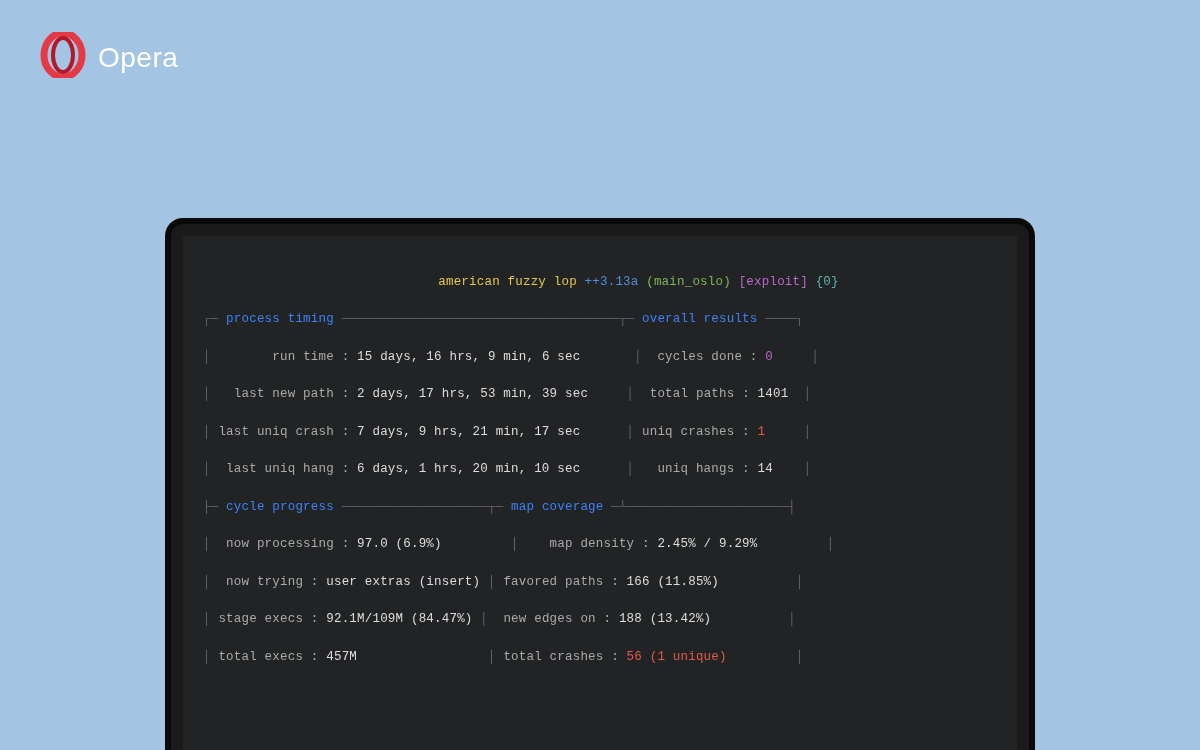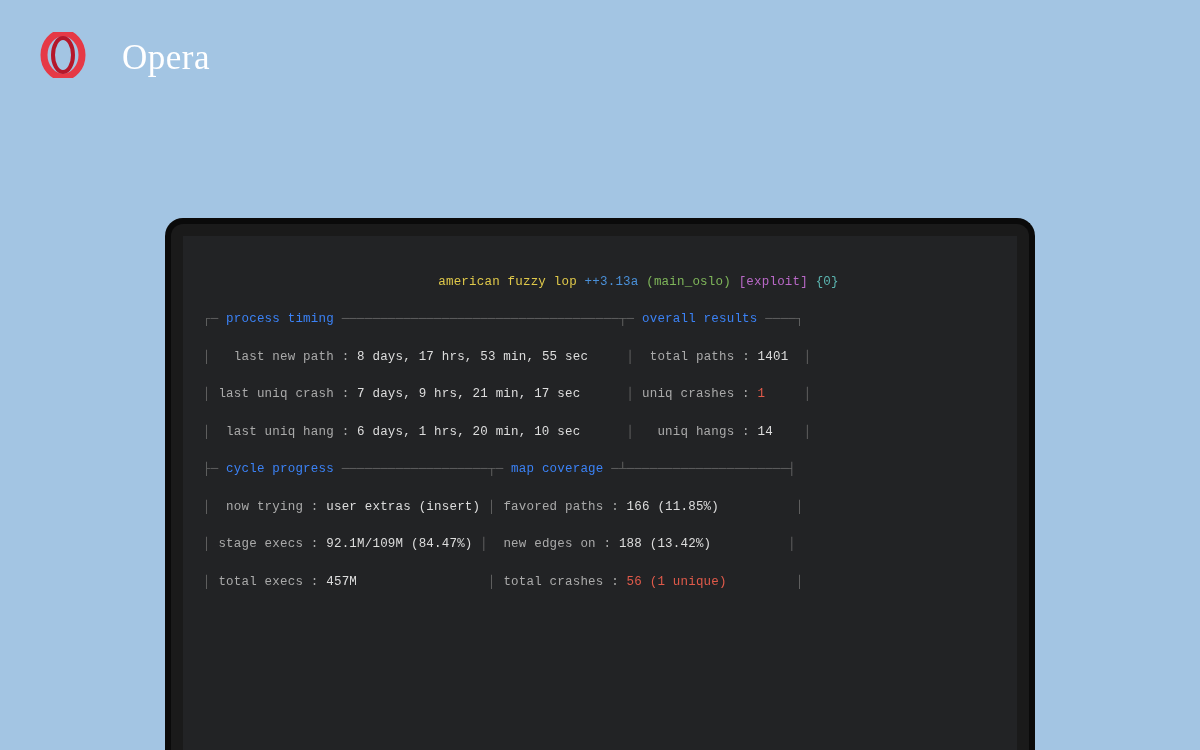--- a/index.html
+++ b/index.html
@@ -18,25 +18,24 @@
   display: flex;
   align-items: center;
   gap: 12px;
 }
 .logo-o {
   width: 46px;
   height: 46px;
 }
 .logo-text {
   color: #fff;
-  font-family: Liberation Serif, serif;
-  font-size: 35px;
+  font-family: Liberation Sans, sans-serif;
+  font-size: 28px;
   font-weight: 400;
   letter-spacing: 0.5px;
-  margin-left: 24px;
 }
 .laptop {
   position: absolute;
   left: 165px;
   top: 218px;
   width: 870px;
   height: 540px;
   background: #1a1a1a;
   border-radius: 18px 18px 0 0;
   border: 6px solid #0a0a0a;
@@ -81,24 +80,26 @@
     </svg>
   </span>
   <span class="logo-text">Opera</span>
 </div>
 
 <div class="laptop">
   <div class="screen">
     <div class="term">
 <span class="title-line row">          <span class="c-yellow">american fuzzy lop</span> <span class="c-blue">++3.13a</span> <span class="c-green">(main_oslo)</span> <span class="c-magenta">[exploit]</span> <span class="c-cyan">{0}</span></span>
 <span class="row c-border">┌─ <span class="c-teal">process timing</span> ────────────────────────────────────┬─ <span class="c-teal">overall results</span> ────┐</span>
-<span class="row"><span class="c-border">│</span>   <span class="label">last new path : </span><span class="val">8 days, 17 hrs, 53 min, 55 sec</span>     <span class="c-border">│</span>  <span class="label">total paths : </span><span class="val">1401</span>  <span class="c-border">│</span></span>
+<span class="row"><span class="c-border">│</span>        <span class="label">run time : </span><span class="val">15 days, 16 hrs, 9 min, 6 sec</span>       <span class="c-border">│</span>  <span class="label">cycles done : </span><span class="c-magenta">0</span>     <span class="c-border">│</span></span>
+<span class="row"><span class="c-border">│</span>   <span class="label">last new path : </span><span class="val">2 days, 17 hrs, 53 min, 39 sec</span>     <span class="c-border">│</span>  <span class="label">total paths : </span><span class="val">1401</span>  <span class="c-border">│</span></span>
 <span class="row"><span class="c-border">│</span> <span class="label">last uniq crash : </span><span class="val">7 days, 9 hrs, 21 min, 17 sec</span>      <span class="c-border">│</span> <span class="label">uniq crashes : </span><span class="c-red">1</span>     <span class="c-border">│</span></span>
 <span class="row"><span class="c-border">│</span>  <span class="label">last uniq hang : </span><span class="val">6 days, 1 hrs, 20 min, 10 sec</span>      <span class="c-border">│</span>   <span class="label">uniq hangs : </span><span class="val">14</span>    <span class="c-border">│</span></span>
 <span class="row c-border">├─ <span class="c-teal">cycle progress</span> ───────────────────┬─ <span class="c-teal">map coverage</span> ─┴─────────────────────┤</span>
+<span class="row"><span class="c-border">│</span>  <span class="label">now processing : </span><span class="val">97.0 (6.9%)</span>         <span class="c-border">│</span>    <span class="label">map density : </span><span class="val">2.45% / 9.29%</span>         <span class="c-border">│</span></span>
 <span class="row"><span class="c-border">│</span>  <span class="label">now trying : </span><span class="val">user extras (insert)</span> <span class="c-border">│</span> <span class="label">favored paths : </span><span class="val">166 (11.85%)</span>          <span class="c-border">│</span></span>
 <span class="row"><span class="c-border">│</span> <span class="label">stage execs : </span><span class="val">92.1M/109M (84.47%)</span> <span class="c-border">│</span>  <span class="label">new edges on : </span><span class="val">188 (13.42%)</span>          <span class="c-border">│</span></span>
 <span class="row"><span class="c-border">│</span> <span class="label">total execs : </span><span class="val">457M</span>                 <span class="c-border">│</span> <span class="label">total crashes : </span><span class="c-red">56 (1 unique)</span>         <span class="c-border">│</span></span>
 
 
 
 
 
 
 

